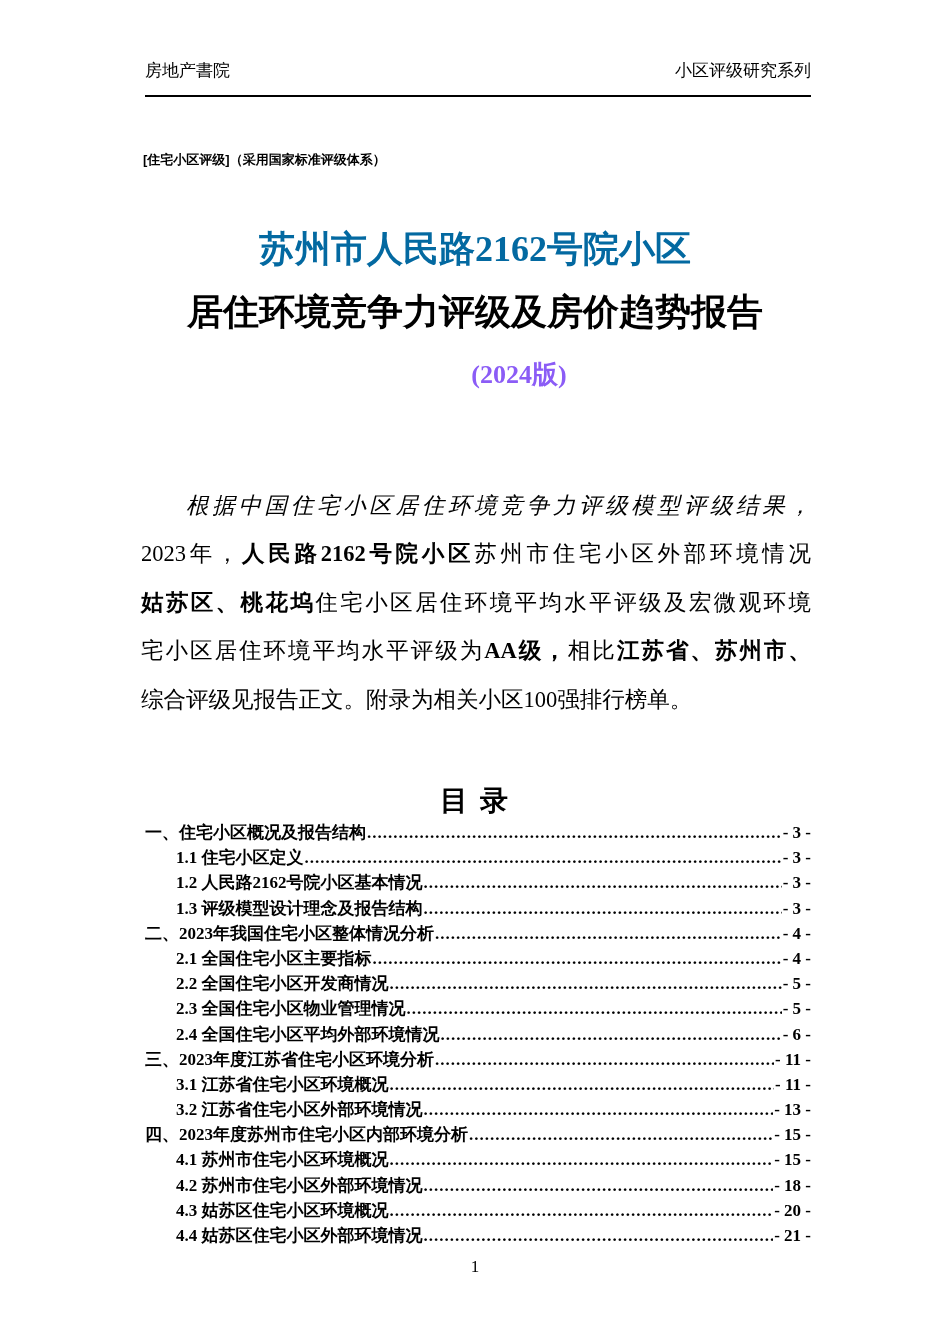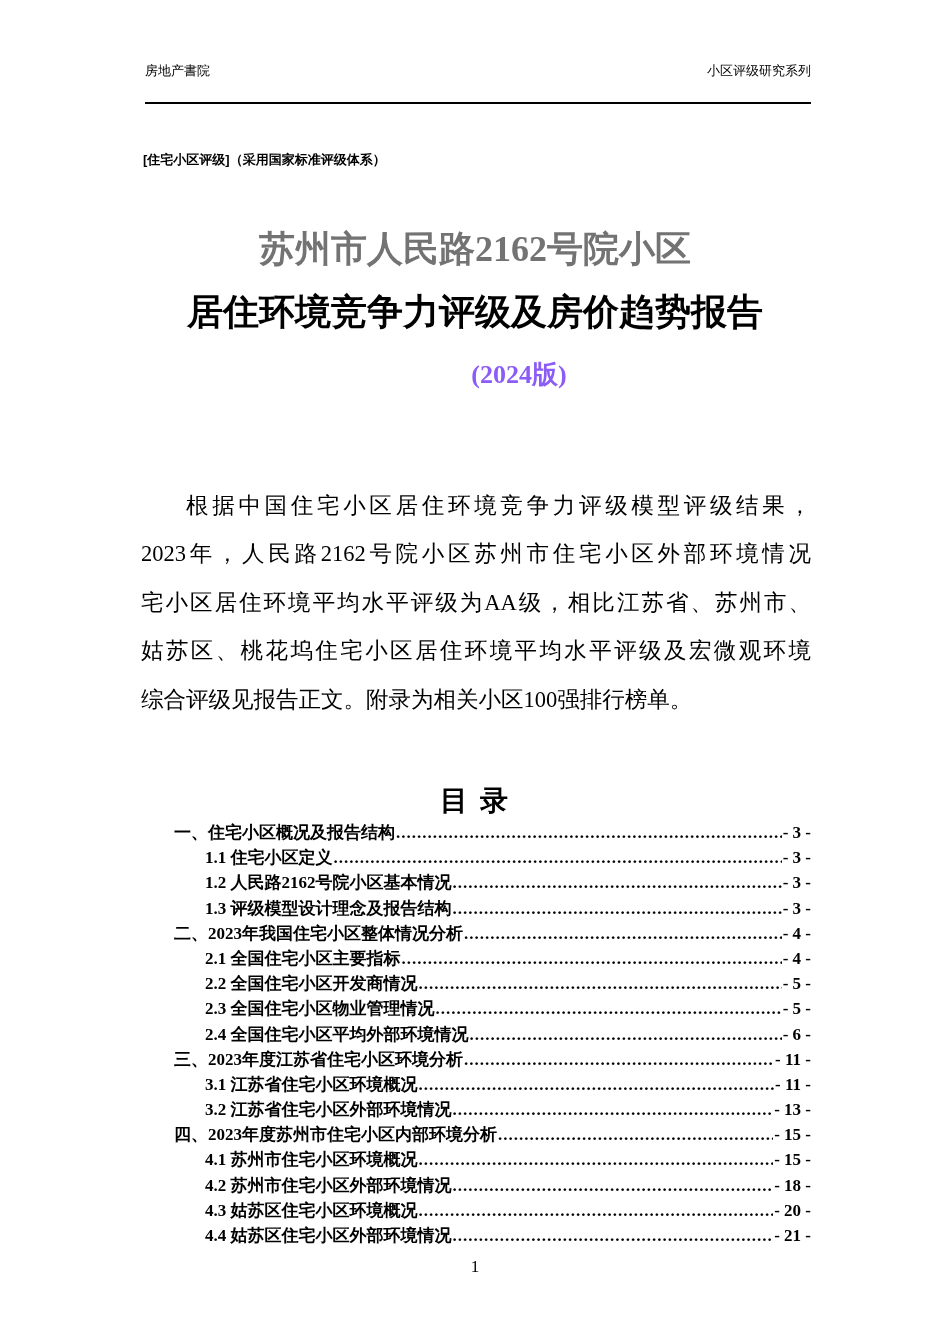--- a/index.html
+++ b/index.html
@@ -16,23 +16,23 @@
   
   .doc-header {
     position: absolute;
     left: 145px;
     width: 666px;
     top: 62px;
     display: flex;
     justify-content: space-between;
     align-items: flex-end;
     font-family: "Liberation Sans", sans-serif;
-    font-size: 13px;
+    font-size: 17px;
     line-height: 18px;
-    padding-bottom: 22px;
+    padding-bottom: 15px;
     border-bottom: 2px solid #000000;
   }
 
   
   .category-label {
     position: absolute;
     left: 143px;
     top: 148px;
     font-family: "Liberation Sans", sans-serif;
     font-size: 13px;
@@ -77,40 +77,39 @@
     top: 482px;
     font-family: "Liberation Serif", serif;
     font-size: 22.5px;
   }
   .abs-line {
     height: 48.4px;
     line-height: 48.4px;
     white-space: nowrap;
   }
   .abs-line.just { text-align: justify; text-align-last: justify; white-space: normal; }
-  .abs-line.ind  { text-indent: 45px; }
-  .abs-line .b   { font-weight: normal; }
+  .abs-line.ind  { text-indent: 45px; font-style: italic; }
+  .abs-line .b   { font-weight: bold; }
 
   
   .toc-list {
     position: absolute;
     left: 145px;
     width: 666px;
     top: 820px;
     font-size: 17px;
     font-weight: bold;
     font-family: "Liberation Serif", serif;
   }
   .toc-row {
     display: flex;
     align-items: baseline;
     height: 25.2px;
     line-height: 25.2px;
     overflow: hidden;
-    margin-left: 29px;
   }
   .toc-row.lvl2 { padding-left: 31px; }
   .toc-label { white-space: nowrap; flex: none; }
   .toc-dots {
     flex: 1 1 auto;
     overflow: hidden;
     white-space: nowrap;
     margin: 0 1px;
     font-weight: bold;
     letter-spacing: 1px;
@@ -134,29 +133,29 @@
 
 <div class="page">
 
   <div class="doc-header">
     <span>房地产書院</span>
     <span>小区评级研究系列</span>
   </div>
 
   <div class="category-label">[住宅小区评级]（采用国家标准评级体系）</div>
 
-  <div class="title-line title-1" style="color: #737373;">苏州市人民路2162号院小区</div>
+  <div class="title-line title-1" style="color: #0369a1;">苏州市人民路2162号院小区</div>
   <div class="title-line title-2" style="color: #000000;">居住环境竞争力评级及房价趋势报告</div>
   <div class="title-line title-edition" style="color: #8b5cf6; padding-left: 44px;">(2024版)</div>
 
   <div class="abstract-body">
       <div class="abs-line just ind"><span>根据中国住宅小区居住环境竞争力评级模型评级结果，</span></div>
       <div class="abs-line just"><span>2023年，</span><span class="b">人民路2162号院小区</span><span>苏州市住宅小区外部环境情况</span></div>
+      <div class="abs-line just"><span class="b">姑苏区、桃花坞</span><span>住宅小区居住环境平均水平评级及宏微观环境</span></div>
       <div class="abs-line just"><span>宅小区居住环境平均水平评级为</span><span class="b">AA级，</span><span>相比</span><span class="b">江苏省、苏州市、</span></div>
-      <div class="abs-line just"><span class="b">姑苏区、桃花坞</span><span>住宅小区居住环境平均水平评级及宏微观环境</span></div>
       <div class="abs-line"><span>综合评级见报告正文。附录为相关小区100强排行榜单。</span></div>
     </div>
 
   <div class="center-heading toc-heading">目 录</div>
   <div class="toc-list">
       <div class="toc-row lvl1">
         <span class="toc-label">一、住宅小区概况及报告结构</span>
         <span class="toc-dots">............................................................................................................................................................................................................................</span>
         <span class="toc-page">- 3 -</span>
       </div>

